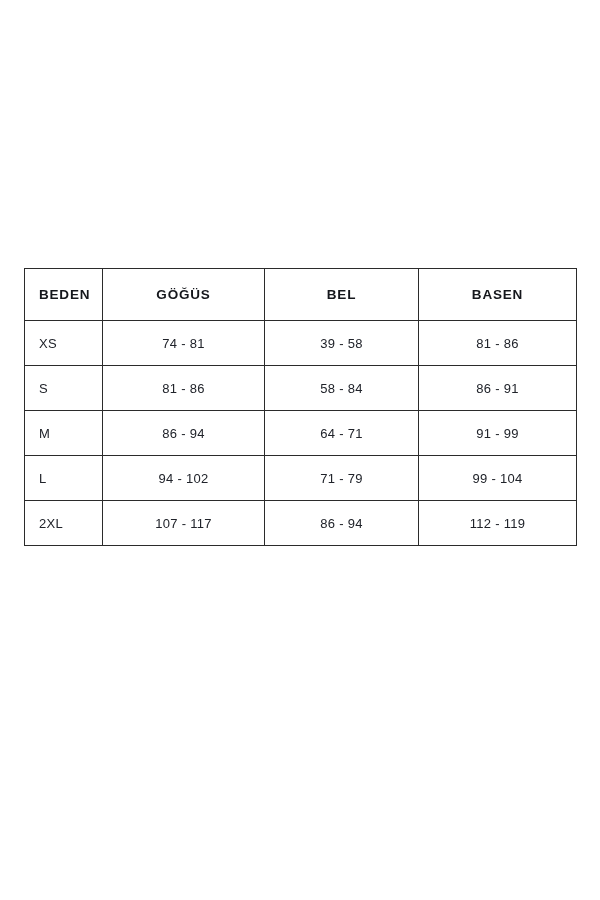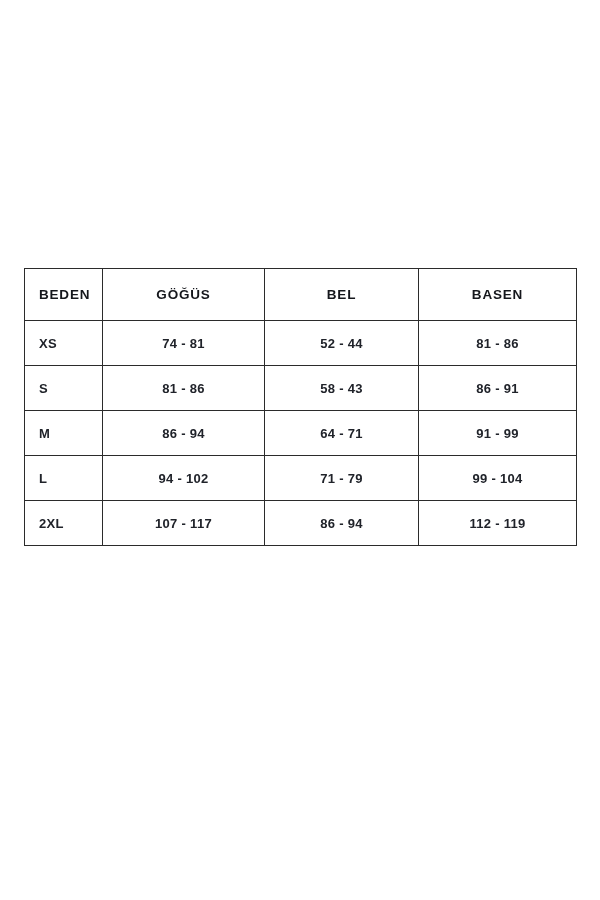--- a/index.html
+++ b/index.html
@@ -41,21 +41,21 @@
 
   table.size-table th,
   table.size-table td {
     border: 1px solid #2b2b2b;
     text-align: center;
     font-size: 13px;
     color: #20232a;
     height: 45px;
     padding: 0 4px;
     box-sizing: border-box;
-    font-weight: bold;
+    font-weight: normal;
   }
 
   table.size-table thead th {
     font-weight: bold;
     font-size: 13.5px;
     letter-spacing: 0.8px;
     height: 52px;
     color: #15171c;
   }
 
@@ -92,27 +92,27 @@
           <th class="col-beden">BEDEN</th>
           <th>GÖĞÜS</th>
           <th>BEL</th>
           <th>BASEN</th>
         </tr>
       </thead>
       <tbody>
         <tr>
           <td class="col-beden">XS</td>
           <td>74 - 81</td>
-          <td>52 - 44</td>
+          <td>39 - 58</td>
           <td>81 - 86</td>
         </tr>
         <tr>
           <td class="col-beden">S</td>
           <td>81 - 86</td>
-          <td>58 - 43</td>
+          <td>58 - 84</td>
           <td>86 - 91</td>
         </tr>
         <tr>
           <td class="col-beden">M</td>
           <td>86 - 94</td>
           <td>64 - 71</td>
           <td>91 - 99</td>
         </tr>
         <tr>
           <td class="col-beden">L</td>

